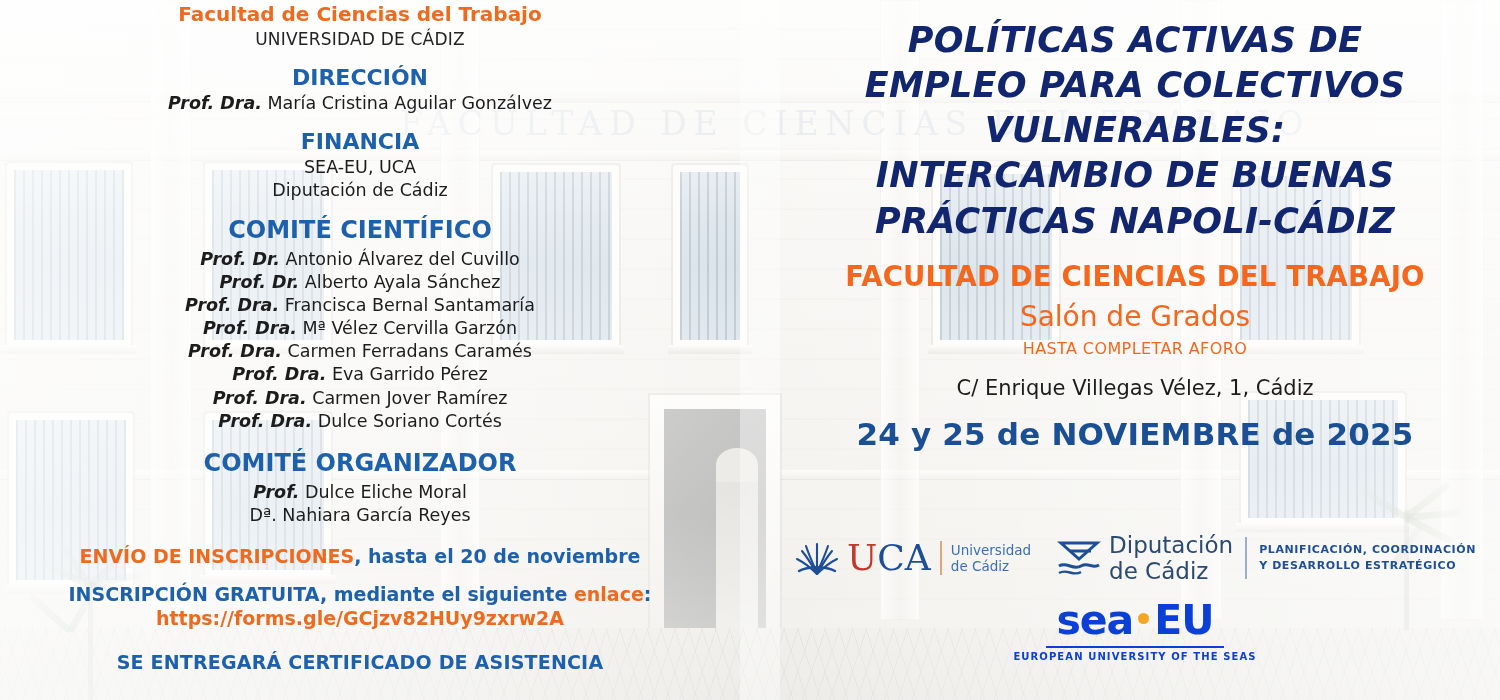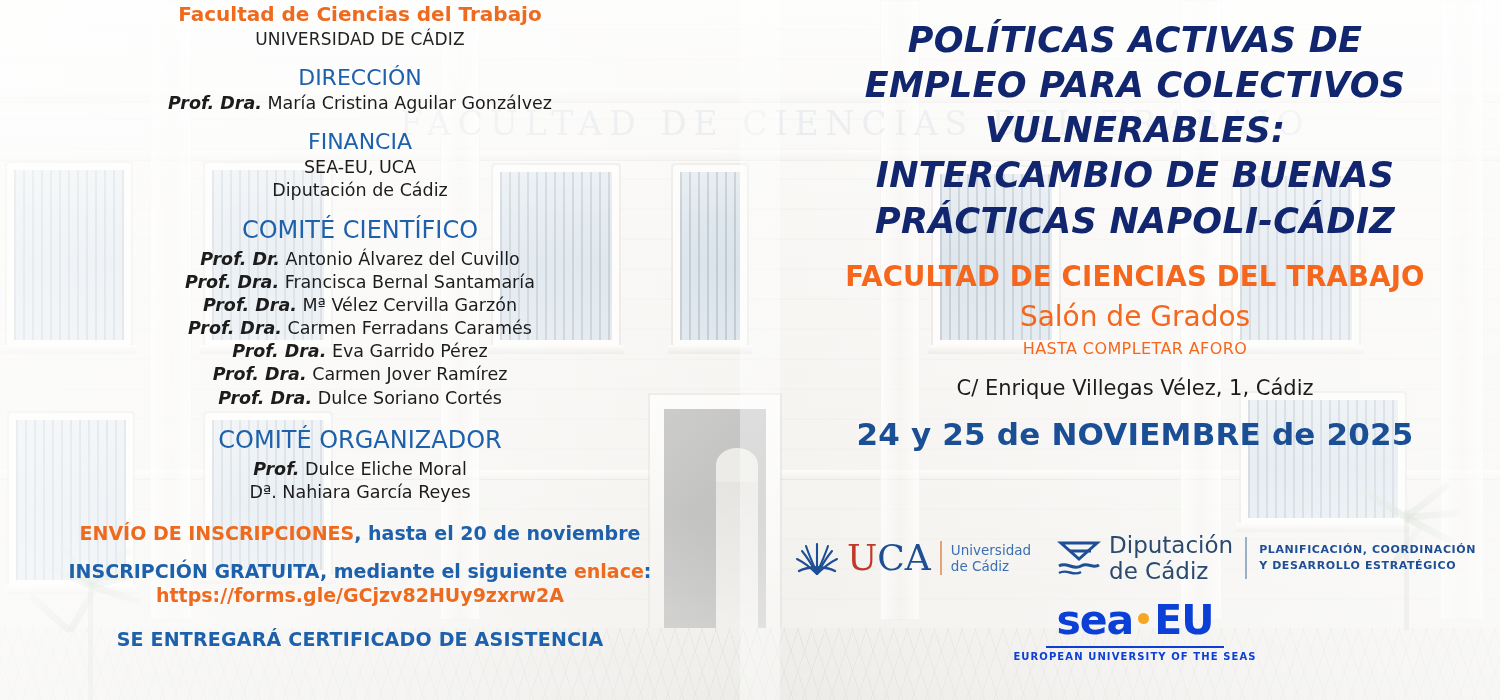--- a/index.html
+++ b/index.html
@@ -83,21 +83,21 @@
   .content{position:absolute;inset:0;}
 
   .col-left{position:absolute;left:0;top:0;width:720px;text-align:center;}
   .col-right{position:absolute;left:770px;top:0;width:730px;text-align:center;}
 
   .hd{color:#1d60ab;font-weight:bold;letter-spacing:.3px;}
   .org-hd{font-size:22px;margin-top:6px;}
   .org-sub-or{color:#ee6a1e;font-weight:bold;font-size:20px;margin-top:2px;}
   .org-sub-bk{color:#232323;font-size:17px;margin-top:3px;letter-spacing:.2px;}
 
-  .sec-hd{font-size:22px;color:#1d60ab;font-weight:normal;margin-top:16px;}
+  .sec-hd{font-size:22px;color:#1d60ab;font-weight:bold;margin-top:16px;}
   .sec-hd.big{font-size:24px;}
   .line-blk{color:#1c1c1c;font-size:17.5px;margin-top:3px;}
   .line-blk i{font-style:italic;font-weight:bold;}
   .fin-line{color:#1c1c1c;font-size:17.5px;margin-top:3px;}
 
   .names{margin-top:4px;text-align:center;}
   .names .line-blk{font-size:17.5px;line-height:1.32;margin-top:0;}
 
   .reg{margin-top:18px;}
   .reg-1{font-size:19px;font-weight:bold;color:#1d60ab;margin-top:16px;}
@@ -248,20 +248,24 @@
 
       <div class="sec-hd">FINANCIA</div>
       <div class="fin-line">SEA-EU, UCA</div>
       <div class="fin-line">Diputación de Cádiz</div>
 
       <div class="sec-hd big">COMITÉ CIENTÍFICO</div>
       <div class="names">
         <div class="line-blk">
           <i>Prof. Dr.</i>
           <span>Antonio Álvarez del Cuvillo</span>
+        </div>
+        <div class="line-blk">
+          <i>Prof. Dr.</i>
+          <span>Alberto Ayala Sánchez</span>
         </div>
         <div class="line-blk">
           <i>Prof. Dra.</i>
           <span>Francisca Bernal Santamaría</span>
         </div>
         <div class="line-blk">
           <i>Prof. Dra.</i>
           <span>Mª Vélez Cervilla Garzón</span>
         </div>
         <div class="line-blk">

